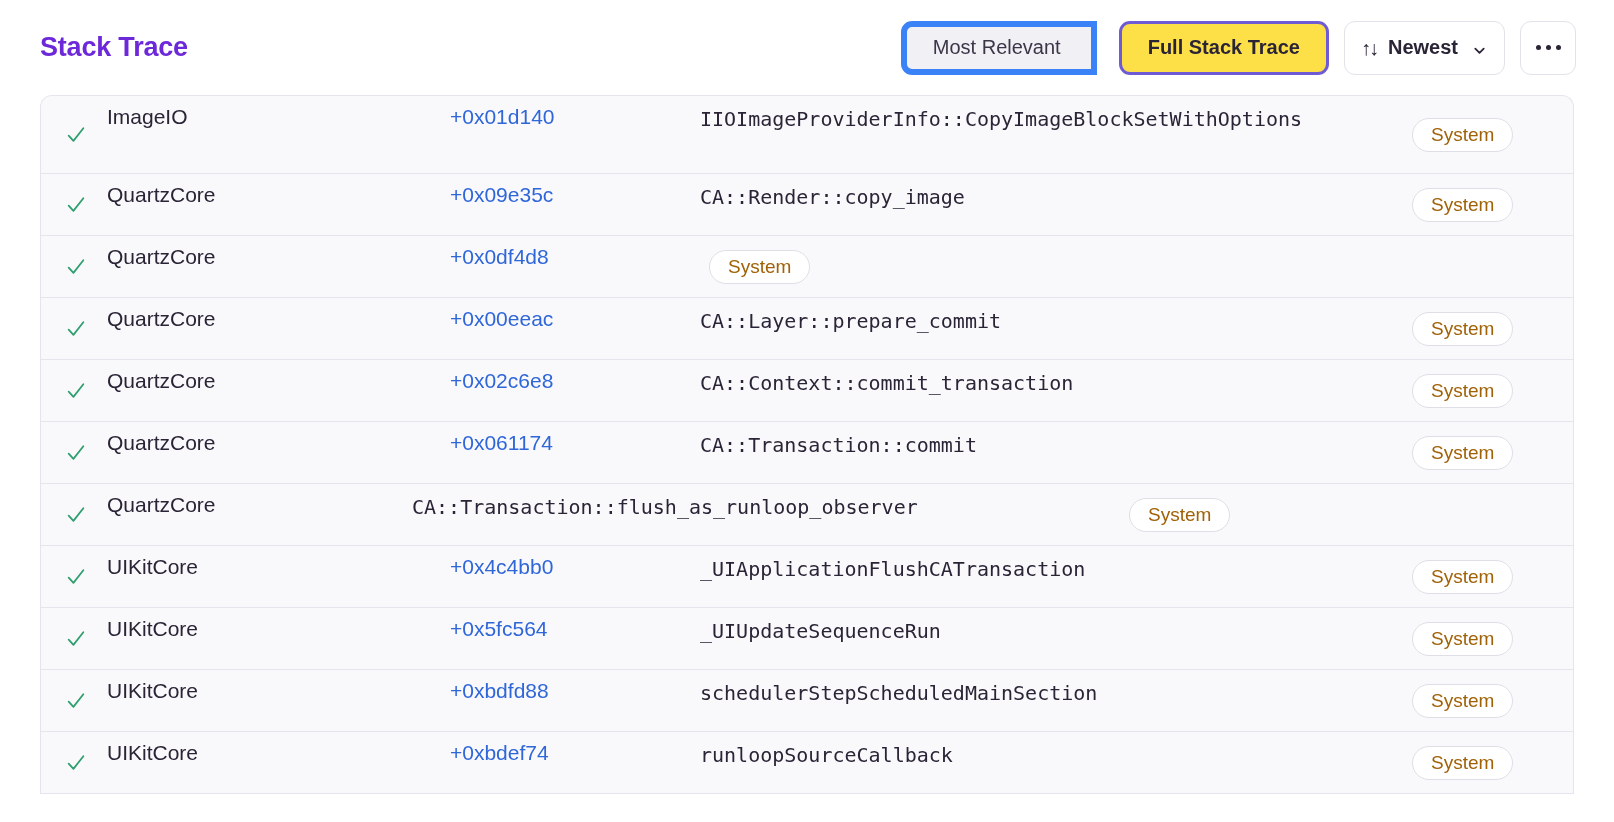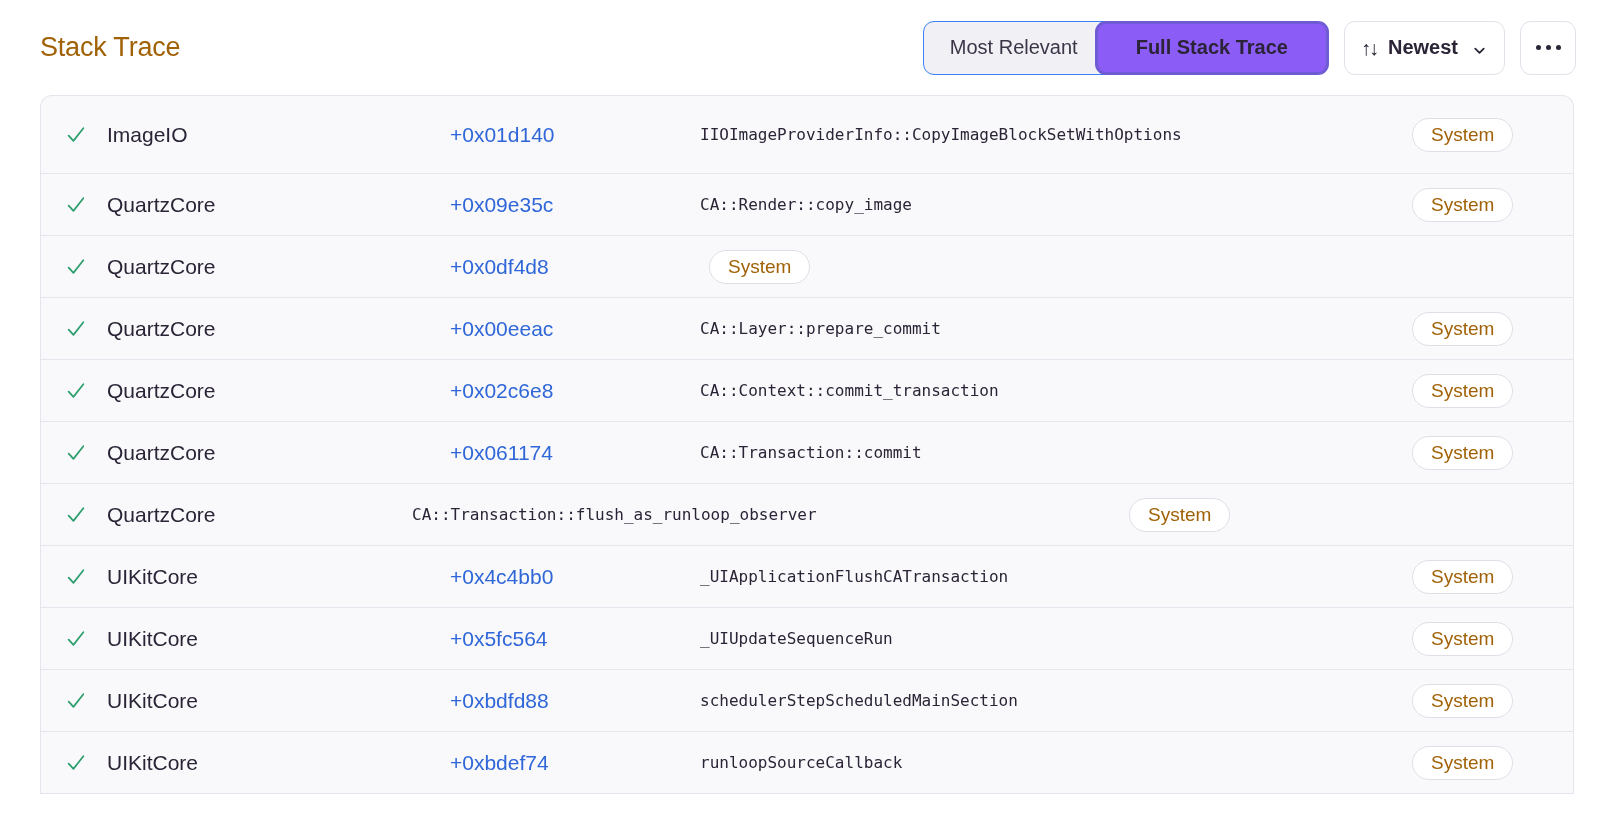--- a/index.html
+++ b/index.html
@@ -23,22 +23,22 @@
     height: 95px;
     display: flex;
     align-items: center;
     justify-content: space-between;
     box-sizing: border-box;
     padding: 0 38px 0 40px;
   }
 
   .page-title {
     font-size: 27px;
-    font-weight: 400;
-    color: #a16207;
+    font-weight: 700;
+    color: #6d28d9;
     letter-spacing: -0.2px;
     white-space: nowrap;
   }
 
   .toolbar {
     display: flex;
     align-items: center;
     gap: 15px;
   }
 
@@ -57,35 +57,36 @@
     justify-content: center;
     height: 54px;
     box-sizing: border-box;
     padding: 0 26px;
     font-size: 20px;
     color: #3c3548;
     border-radius: 11px;
     white-space: nowrap;
     cursor: pointer;
     background: #f1f0f5;
-    border: 1px solid #3b82f6;
+    border: 6px solid #3b82f6;
   }
   .seg-item.first {
     border-top-right-radius: 0;
     border-bottom-right-radius: 0;
     padding-right: 30px;
     margin-right: -14px;
   }
   .seg-item.active {
-    background: #8b5cf6;
+    background: #fde047;
     border: 3px solid #6f5bd4;
     font-weight: 700;
     color: #2b2436;
-    padding: 0 38px;
+    padding: 0 26px;
     z-index: 2;
+    margin-left: 36px;
   }
 
   
   .sort-btn {
     display: flex;
     align-items: center;
     gap: 11px;
     height: 54px;
     box-sizing: border-box;
     padding: 0 17px 0 16px;
@@ -142,21 +143,20 @@
     box-sizing: border-box;
     border: 1px solid #e6e4ec;
     border-bottom: none;
     border-radius: 12px 12px 0 0;
     background: #f9f9fb;
     overflow: hidden;
   }
 
   .row {
     display: flex;
-    align-items: center;
     box-sizing: border-box;
     min-height: 62px;
     border-bottom: 1px solid #e6e4ec;
     padding: 9px 0;
   }
   .row:first-child {
     min-height: 78px;
   }
 
   .cell-check {
@@ -186,21 +186,21 @@
     flex: 0 0 250px;
     font-size: 21px;
     color: #2f66d8;
     white-space: nowrap;
     margin-left: 38px;
   }
 
   .cell-symbol {
     flex: 1 1 auto;
     font-family: "DejaVu Sans Mono", monospace;
-    font-size: 16px;
+    font-size: 20px;
     line-height: 1.47;
     color: #2b2436;
     word-break: break-all;
     padding-right: 18px;
     max-width: 690px;
   }
 
   .cell-badge {
     flex: 0 0 170px;
     display: flex;

